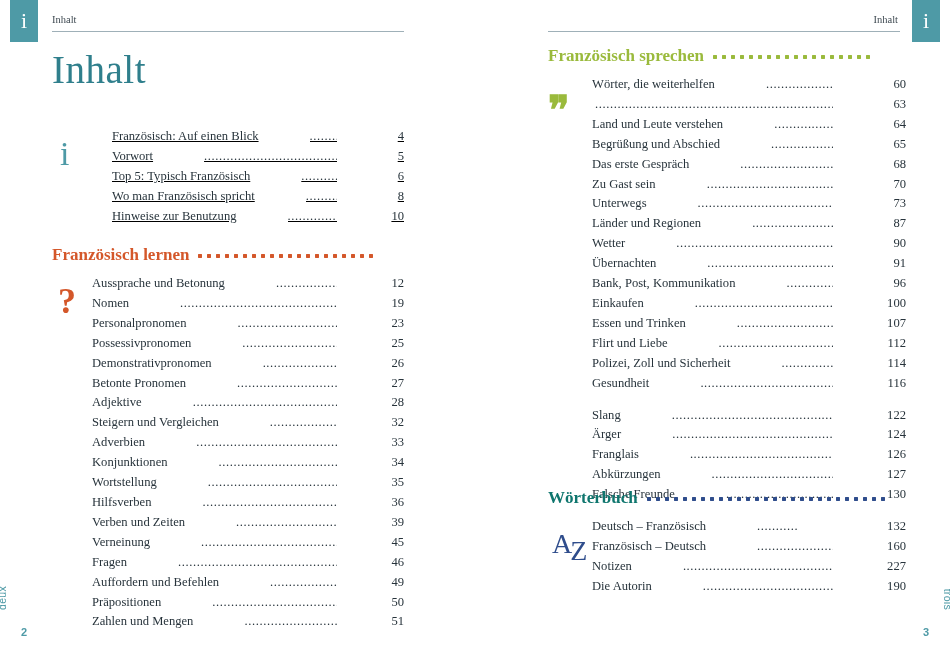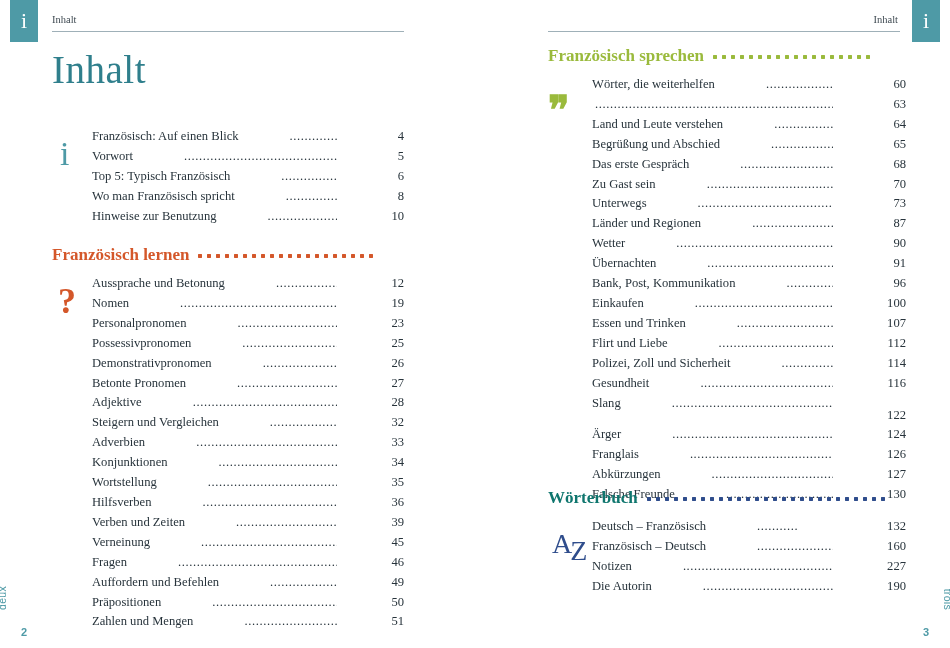--- a/index.html
+++ b/index.html
@@ -105,21 +105,21 @@
     vertical-align: middle;
     margin-left: 8px;
     height: 6px;
   }
 
   
   .block { position: absolute; }
   .toc-list { list-style: none; margin: 0; padding: 0; }
   .toc-row {
     display: flex;
-    align-items: flex-start;
+    align-items: flex-end;
     font-family: "Liberation Serif", serif;
     font-size: 12.6px;
     color: #27333b;
     line-height: 19.9px;
     white-space: nowrap;
     gap: 48px;
   }
   .toc-title { flex: 0 0 auto; }
   .toc-lead {
     flex: 1 1 auto;
@@ -173,21 +173,21 @@
       <div class="thumb">
         <span>i</span>
       </div>
       <div class="runhead">Inhalt</div>
       <div class="runhead-rule"></div>
 
       <div class="main-title">Inhalt</div>
 
       <div class="block" style="left:52px; top:127px; width:352px;">
         <div class="marker marker-i" style="left:8px; top:10px;">i</div>
-        <ul class="toc-list" id="intro-list" style="margin-left:40px;">
+        <ul class="toc-list" id="intro-list" style="margin-left:60px;text-decoration:underline;">
             <li class="toc-row">
               <span class="toc-title">Französisch: Auf einen Blick</span>
               <span class="toc-lead">..........................................................................................</span>
               <span class="toc-page" style="width: 16px;">4</span>
             </li>
             <li class="toc-row">
               <span class="toc-title">Vorwort</span>
               <span class="toc-lead">..........................................................................................</span>
               <span class="toc-page" style="width: 16px;">5</span>
             </li>

